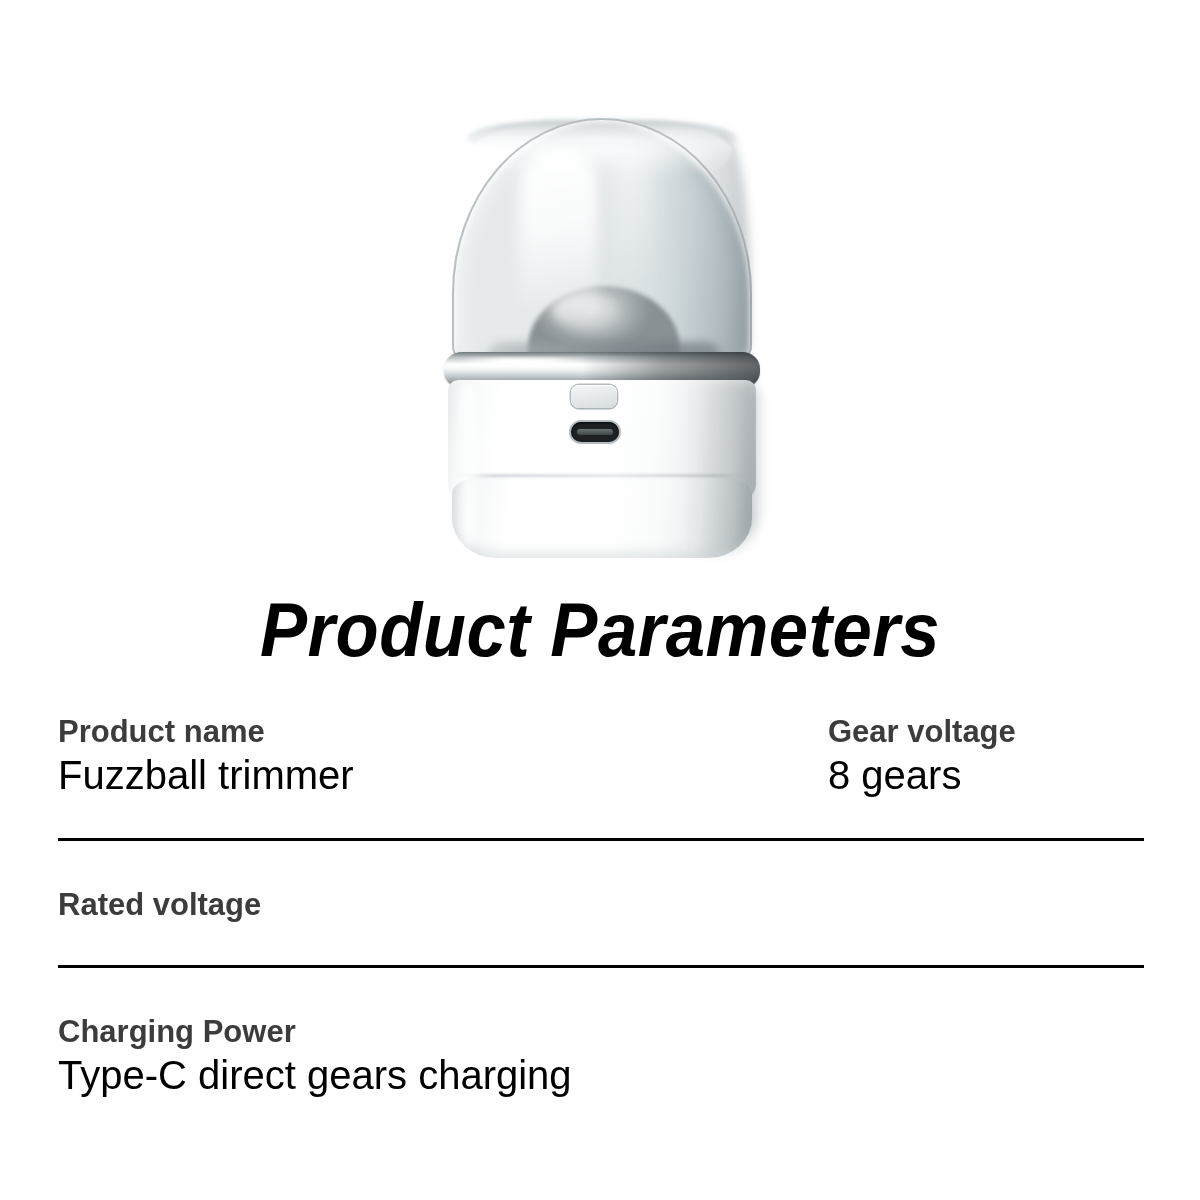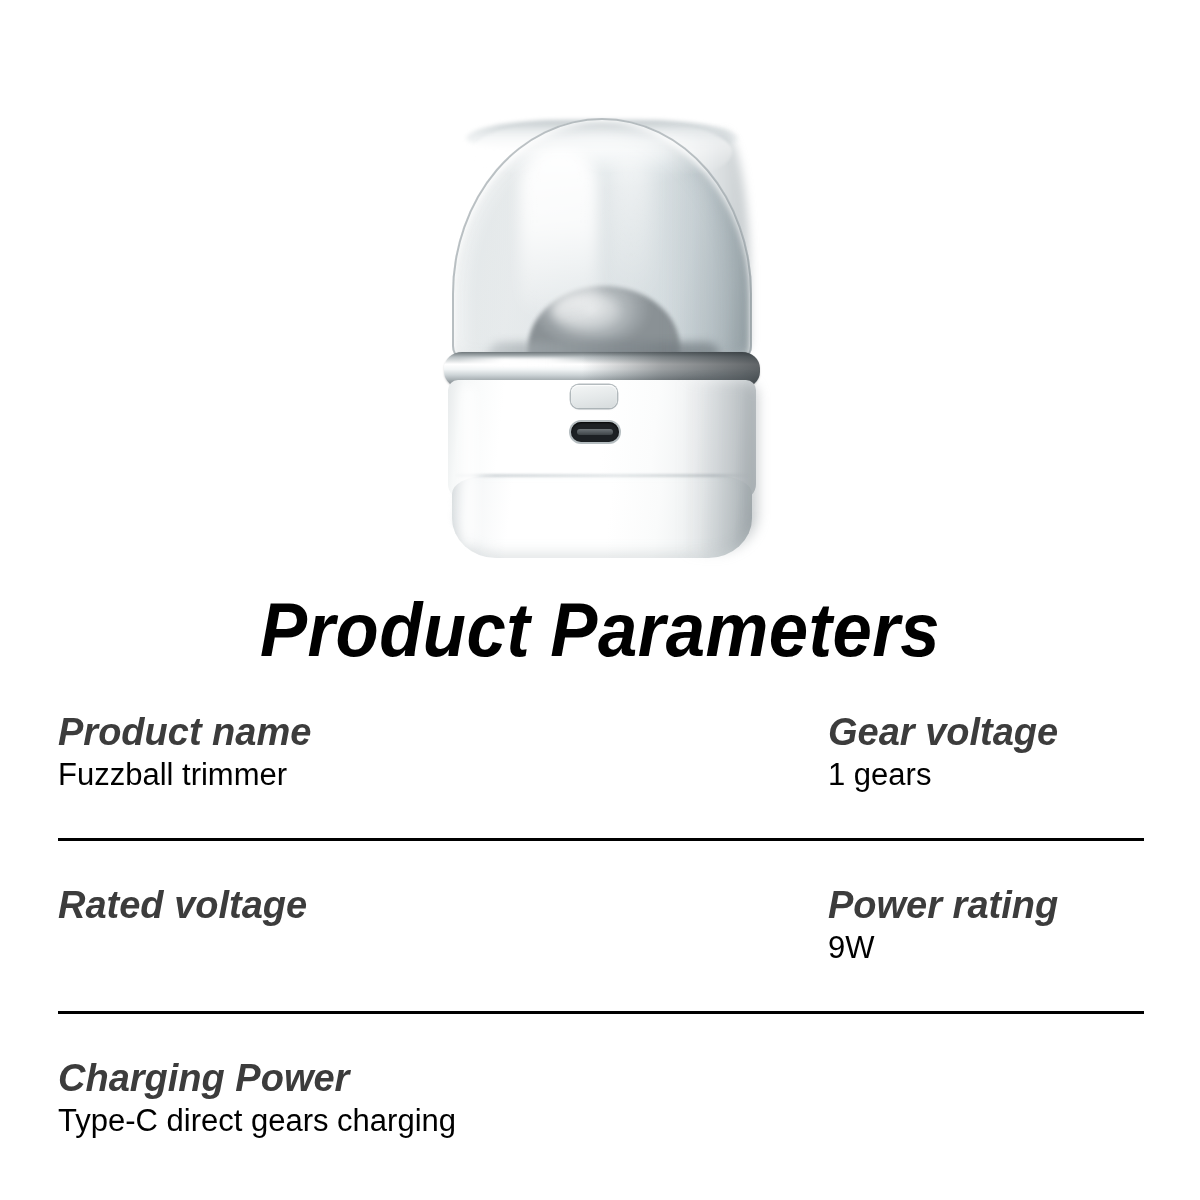--- a/index.html
+++ b/index.html
@@ -371,29 +371,28 @@
     display: flex;
     position: relative;
   }
   .spec-row .cell {
     box-sizing: border-box;
   }
   .cell-left  { width: 770px; padding-right: 10px; }
   .cell-right { width: 316px; }
 
   .spec-label {
-    font-size: 38px;
+    font-size: 31px;
     font-weight: bold;
     color: #3c3c3c;
     line-height: 40px;
     white-space: nowrap;
-    font-style: italic;
   }
   .spec-value {
-    font-size: 31px;
+    font-size: 40px;
     font-weight: normal;
     color: #000000;
     line-height: 46px;
     white-space: nowrap;
   }
 
   .row-gap-1 { height: 40px; }
   .row-gap-2 { height: 44px; }
 
   .divider {
@@ -444,35 +443,31 @@
 
 <div class="spec-table">
 
   <div class="spec-row">
     <div class="cell cell-left">
       <div class="spec-label">Product name</div>
       <div class="spec-value">Fuzzball trimmer</div>
     </div>
     <div class="cell cell-right">
       <div class="spec-label">Gear voltage</div>
-      <div class="spec-value">1 gears</div>
+      <div class="spec-value">8 gears</div>
     </div>
   </div>
 
   <div class="row-gap-1"></div>
   <div class="divider"></div>
   <div class="row-gap-2"></div>
 
   <div class="spec-row">
     <div class="cell cell-left">
       <div class="spec-label">Rated voltage</div>
-    </div>
-    <div class="cell cell-right">
-      <div class="spec-label">Power rating</div>
-      <div class="spec-value">9W</div>
     </div>
   </div>
 
   <div class="row-gap-1"></div>
   <div class="divider"></div>
   <div class="row-gap-2"></div>
 
   <div class="spec-row">
     <div class="cell cell-left">
       <div class="spec-label">Charging Power</div>

